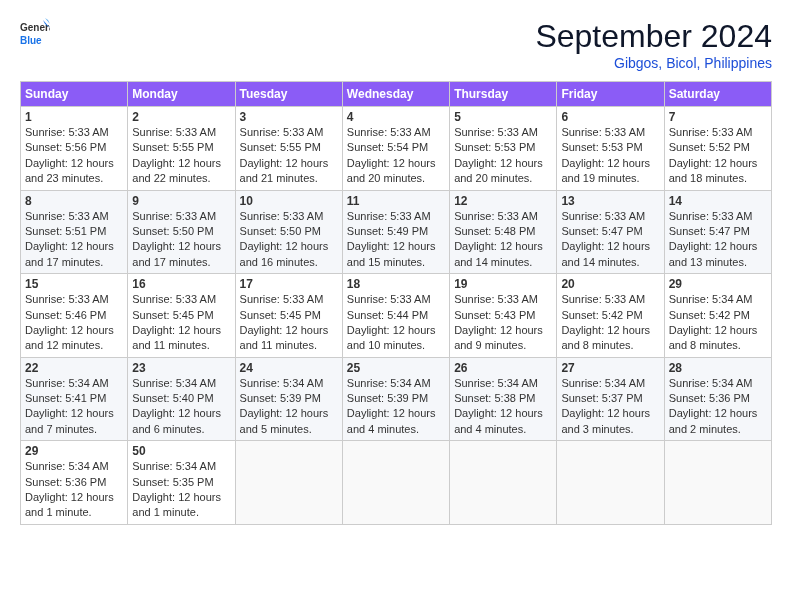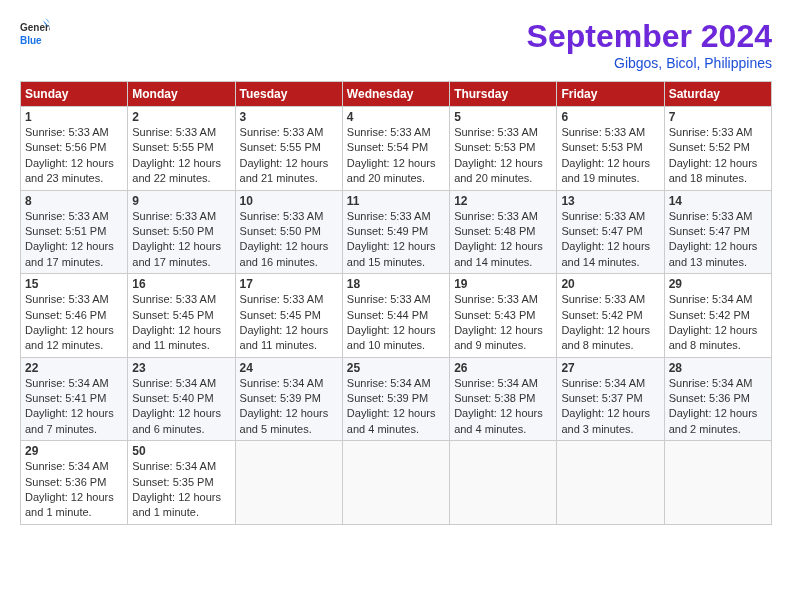--- a/index.html
+++ b/index.html
@@ -25,34 +25,34 @@
     .logo {
       display: flex;
       align-items: center;
       gap: 4px;
     }
     .title-block {
       text-align: right;
     }
     .month-title {
       font-size: 32px;
-      color: #6d28d9;
-      font-weight: 700;
+      color: #0f172a;
+      font-weight: 400;
     }
     .location {
       font-size: 14px;
       color: #1d4ed8;
     }
     .calendar-table {
       width: 100%;
       border-collapse: collapse;
       table-layout: fixed;
     }
     .calendar-table thead tr th {
-      background: #b91c1c;
+      background: #8b5cf6;
       color: #fff;
       font-size: 12px;
       font-weight: bold;
       padding: 5px 4px;
       text-align: left;
       border: 1px solid #ccc;
     }
     .calendar-table tbody tr td {
       border: 1px solid #ccc;
       vertical-align: top;

